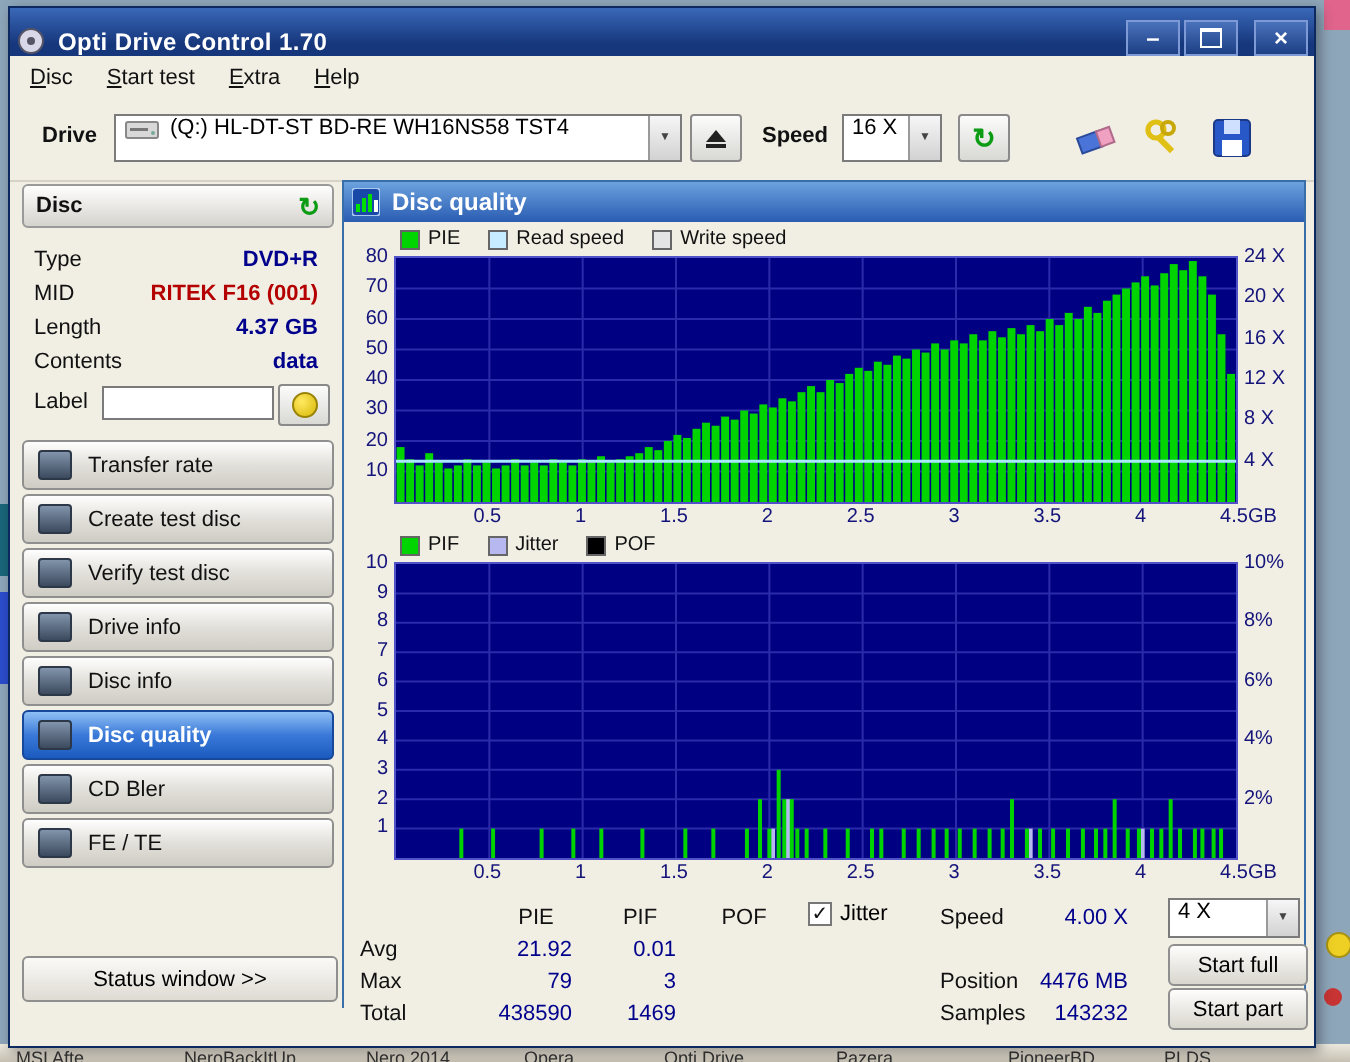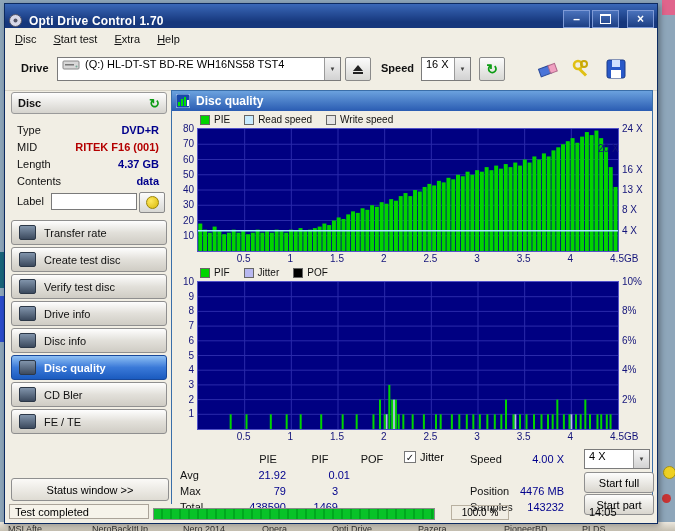--- a/index.html
+++ b/index.html
@@ -441,21 +441,21 @@
 
       <span class="st" style="left:298px;top:362px">Speed</span>
       <span class="st val" style="left:330px;top:362px;width:62px">4.00 X</span>
       <div class="combo" style="left:412px;top:358px;width:66px;height:20px">
         <span>4 X</span>
         <span class="carrow">▼</span>
       </div>
 
       <span class="st" style="left:8px;top:378px">Avg</span>
       <span class="st val" style="left:64px;top:378px;width:50px">21.92</span>
-      <span class="st val" style="left:132px;top:378px;width:46px">0.01</span>
+      <span class="st val" style="left:120px;top:378px;width:46px">0.01</span>
       <span class="st" style="left:8px;top:394px">Max</span>
       <span class="st val" style="left:64px;top:394px;width:50px">79</span>
       <span class="st val" style="left:120px;top:394px;width:46px">3</span>
       <span class="st" style="left:8px;top:410px">Total</span>
       <span class="st val" style="left:64px;top:410px;width:50px">438590</span>
       <span class="st val" style="left:120px;top:410px;width:46px">1469</span>
 
       <span class="st" style="left:298px;top:394px">Position</span>
       <span class="st val" style="left:330px;top:394px;width:62px">4476 MB</span>
       <span class="st" style="left:298px;top:410px">Samples</span>
@@ -466,23 +466,23 @@
     <span class="axlab" style="left: 2px; top: 138.75px; width: 20px; text-align: right;">10</span>
         <span class="axlab" style="left: 2px; top: 123.5px; width: 20px; text-align: right;">20</span>
         <span class="axlab" style="left: 2px; top: 108.25px; width: 20px; text-align: right;">30</span>
         <span class="axlab" style="left: 2px; top: 93px; width: 20px; text-align: right;">40</span>
         <span class="axlab" style="left: 2px; top: 77.75px; width: 20px; text-align: right;">50</span>
         <span class="axlab" style="left: 2px; top: 62.5px; width: 20px; text-align: right;">60</span>
         <span class="axlab" style="left: 2px; top: 47.25px; width: 20px; text-align: right;">70</span>
         <span class="axlab" style="left: 2px; top: 32px; width: 20px; text-align: right;">80</span>
         <span class="axlab" style="left: 450px; top: 133.667px;">4 X</span>
         <span class="axlab" style="left: 450px; top: 113.333px;">8 X</span>
-        <span class="axlab" style="left: 450px; top: 93px;">13 X</span>
+        <span class="axlab" style="left: 450px; top: 93px;">12 X</span>
         <span class="axlab" style="left: 450px; top: 72.6667px;">16 X</span>
-        <span class="axlab" style="left: 426px; top: 52.3333px;">20 X</span>
+        <span class="axlab" style="left: 450px; top: 52.3333px;">20 X</span>
         <span class="axlab" style="left: 450px; top: 32px;">24 X</span>
         <span class="axlab" style="left: 59.6667px; top: 162px; width: 24px; text-align: center;">0.5</span>
         <span class="axlab" style="left: 106.333px; top: 162px; width: 24px; text-align: center;">1</span>
         <span class="axlab" style="left: 153px; top: 162px; width: 24px; text-align: center;">1.5</span>
         <span class="axlab" style="left: 199.667px; top: 162px; width: 24px; text-align: center;">2</span>
         <span class="axlab" style="left: 246.333px; top: 162px; width: 24px; text-align: center;">2.5</span>
         <span class="axlab" style="left: 293px; top: 162px; width: 24px; text-align: center;">3</span>
         <span class="axlab" style="left: 339.667px; top: 162px; width: 24px; text-align: center;">3.5</span>
         <span class="axlab" style="left: 386.333px; top: 162px; width: 24px; text-align: center;">4</span>
         <span class="axlab" style="left: 433px; top: 162px; width: 24px; text-align: center;">4.5</span>
@@ -507,28 +507,20 @@
         <span class="axlab" style="left: 153px; top: 340px; width: 24px; text-align: center;">1.5</span>
         <span class="axlab" style="left: 199.667px; top: 340px; width: 24px; text-align: center;">2</span>
         <span class="axlab" style="left: 246.333px; top: 340px; width: 24px; text-align: center;">2.5</span>
         <span class="axlab" style="left: 293px; top: 340px; width: 24px; text-align: center;">3</span>
         <span class="axlab" style="left: 339.667px; top: 340px; width: 24px; text-align: center;">3.5</span>
         <span class="axlab" style="left: 386.333px; top: 340px; width: 24px; text-align: center;">4</span>
         <span class="axlab" style="left: 433px; top: 340px; width: 24px; text-align: center;">4.5</span>
         <span class="axlab" style="left: 452px; top: 340px;">GB</span>
       </div>
 
-    <div class="statusbar">
-      <div class="stbox">Test completed</div>
-      <div class="progress">
-          <div class="fill" id="progress-fill" style="width: 100%;"></div>
-        </div>
-      <div class="pct">100.0 %</div>
-      <span class="time">14:05</span>
-    </div>
   </div>
 
   <div id="taskbar">
     <span class="titem" style="left:8px">MSI Afte...</span>
     <span class="titem" style="left:92px">NeroBackItUp</span>
     <span class="titem" style="left:183px">Nero 2014</span>
     <span class="titem" style="left:262px">Opera</span>
     <span class="titem" style="left:332px">Opti Drive</span>
     <span class="titem" style="left:418px">Pazera</span>
     <span class="titem" style="left:504px">PioneerBD</span>

